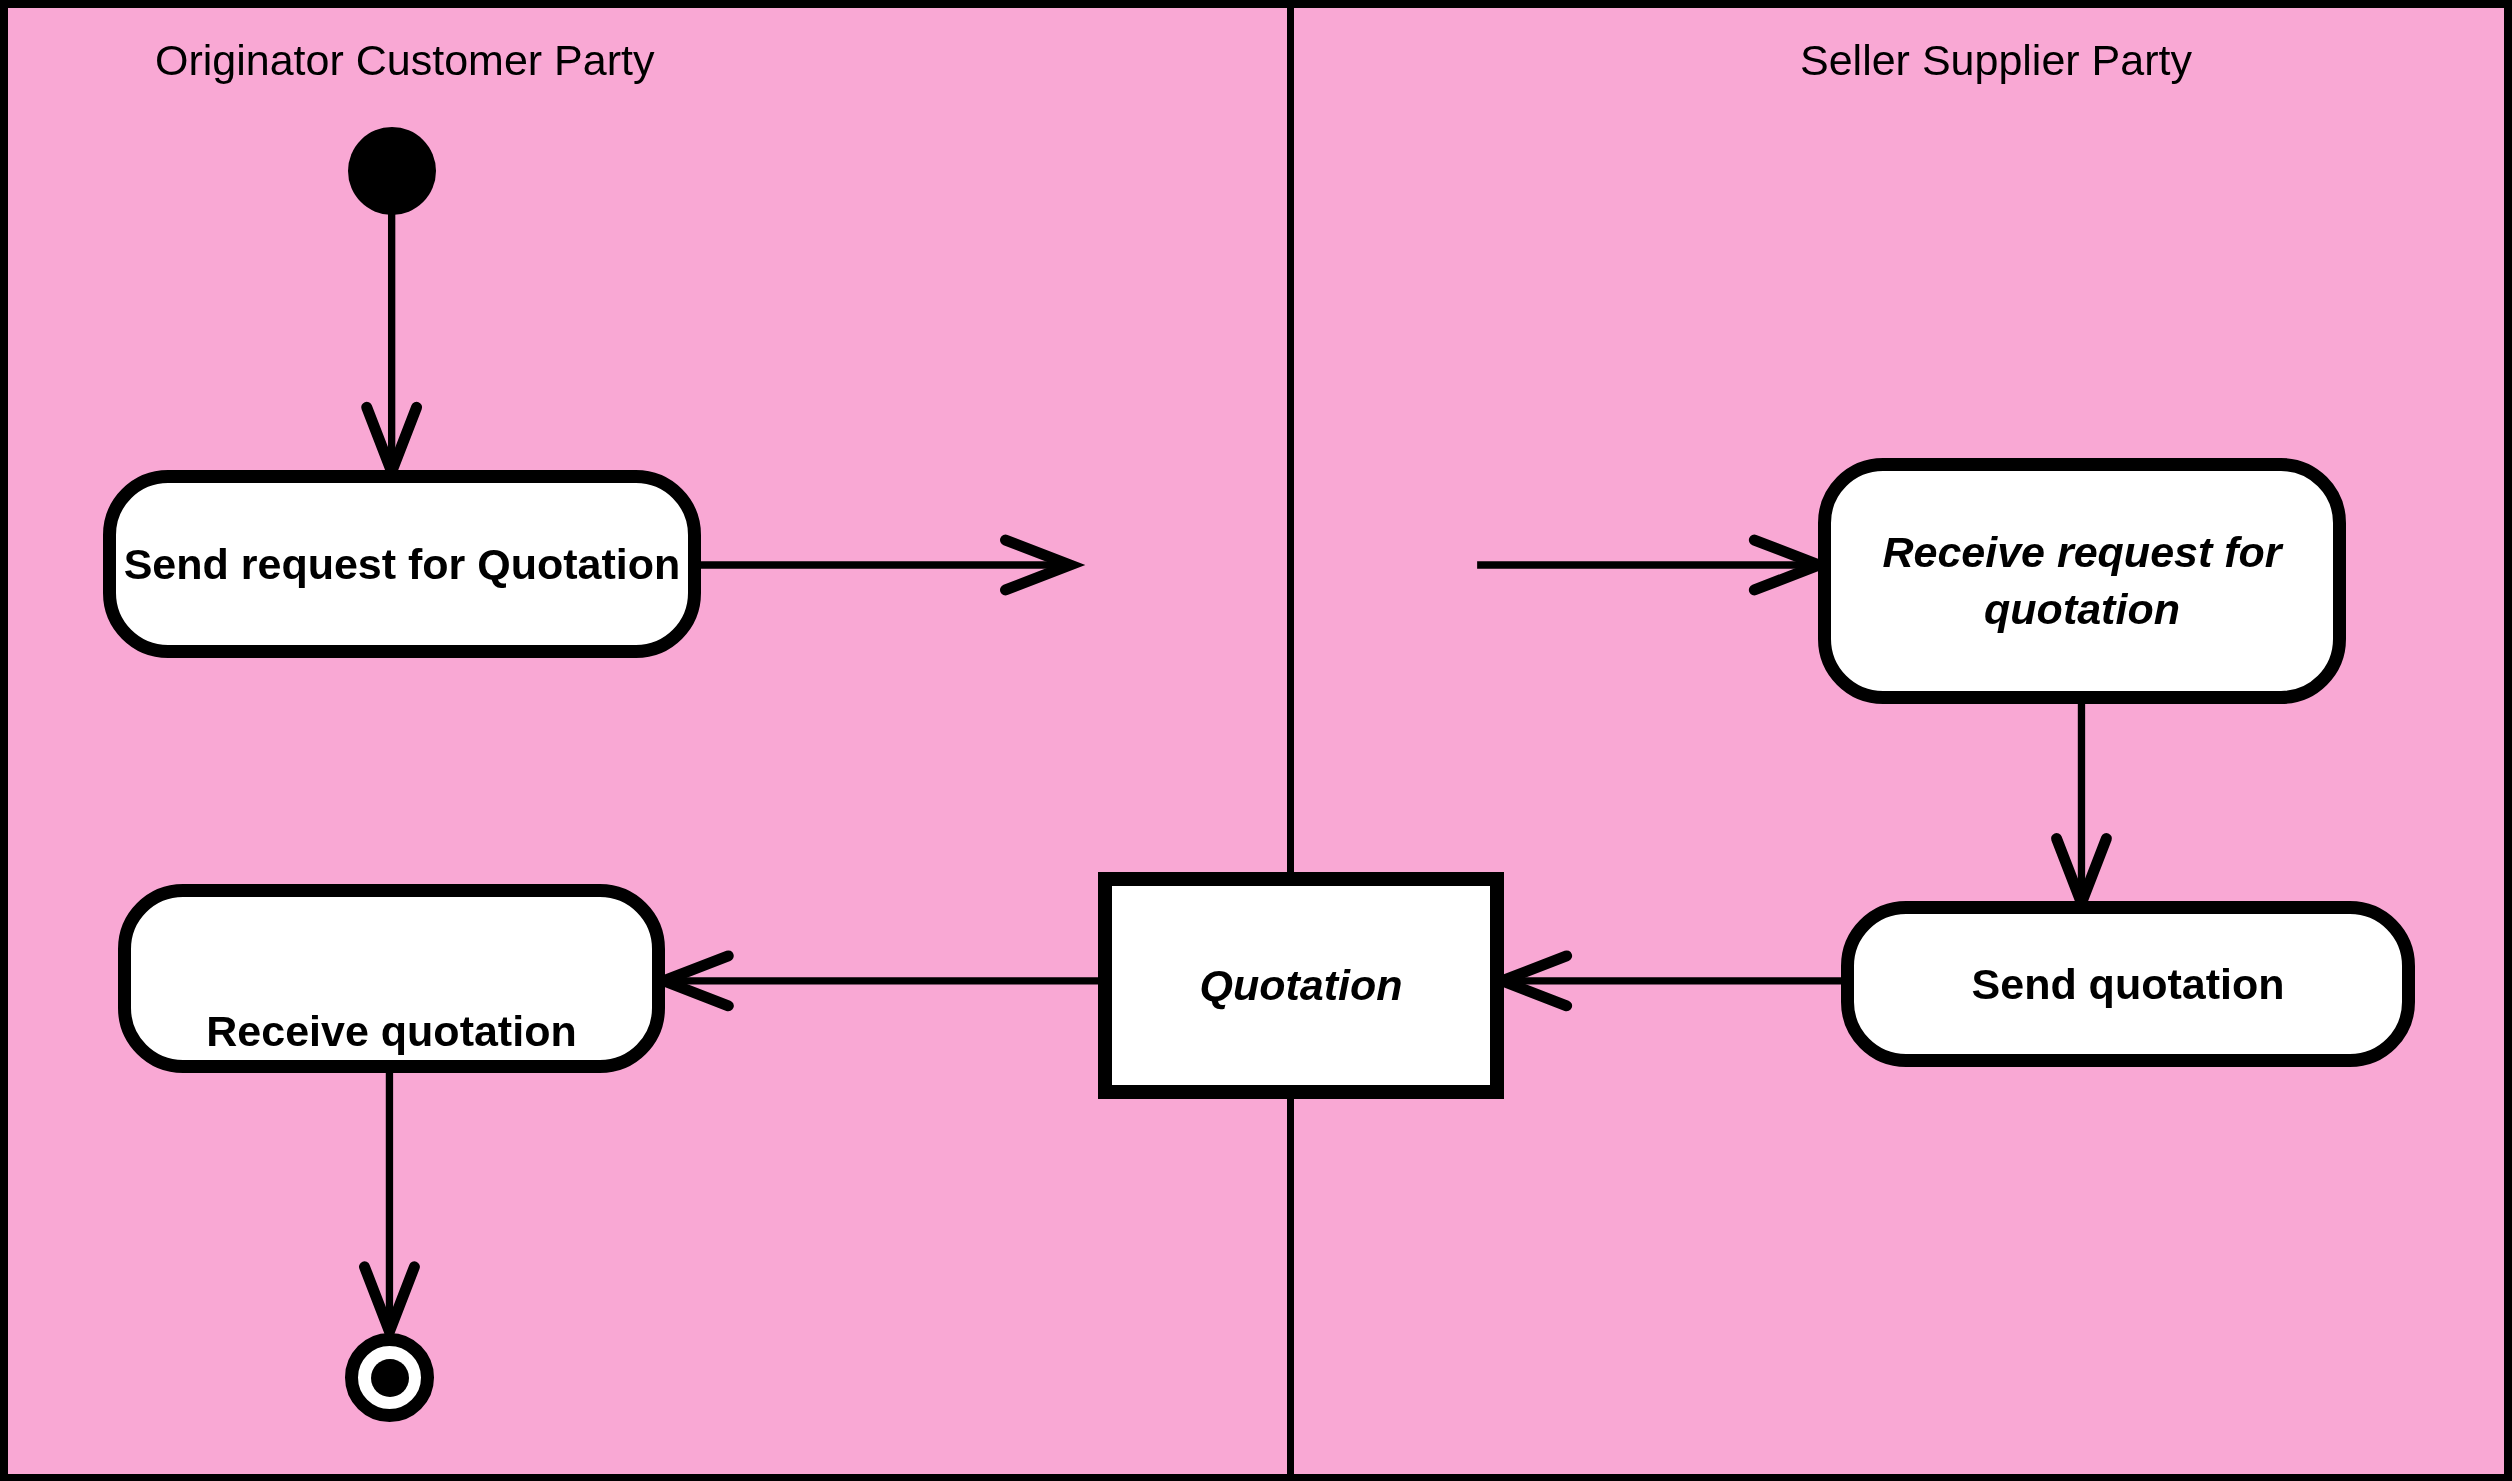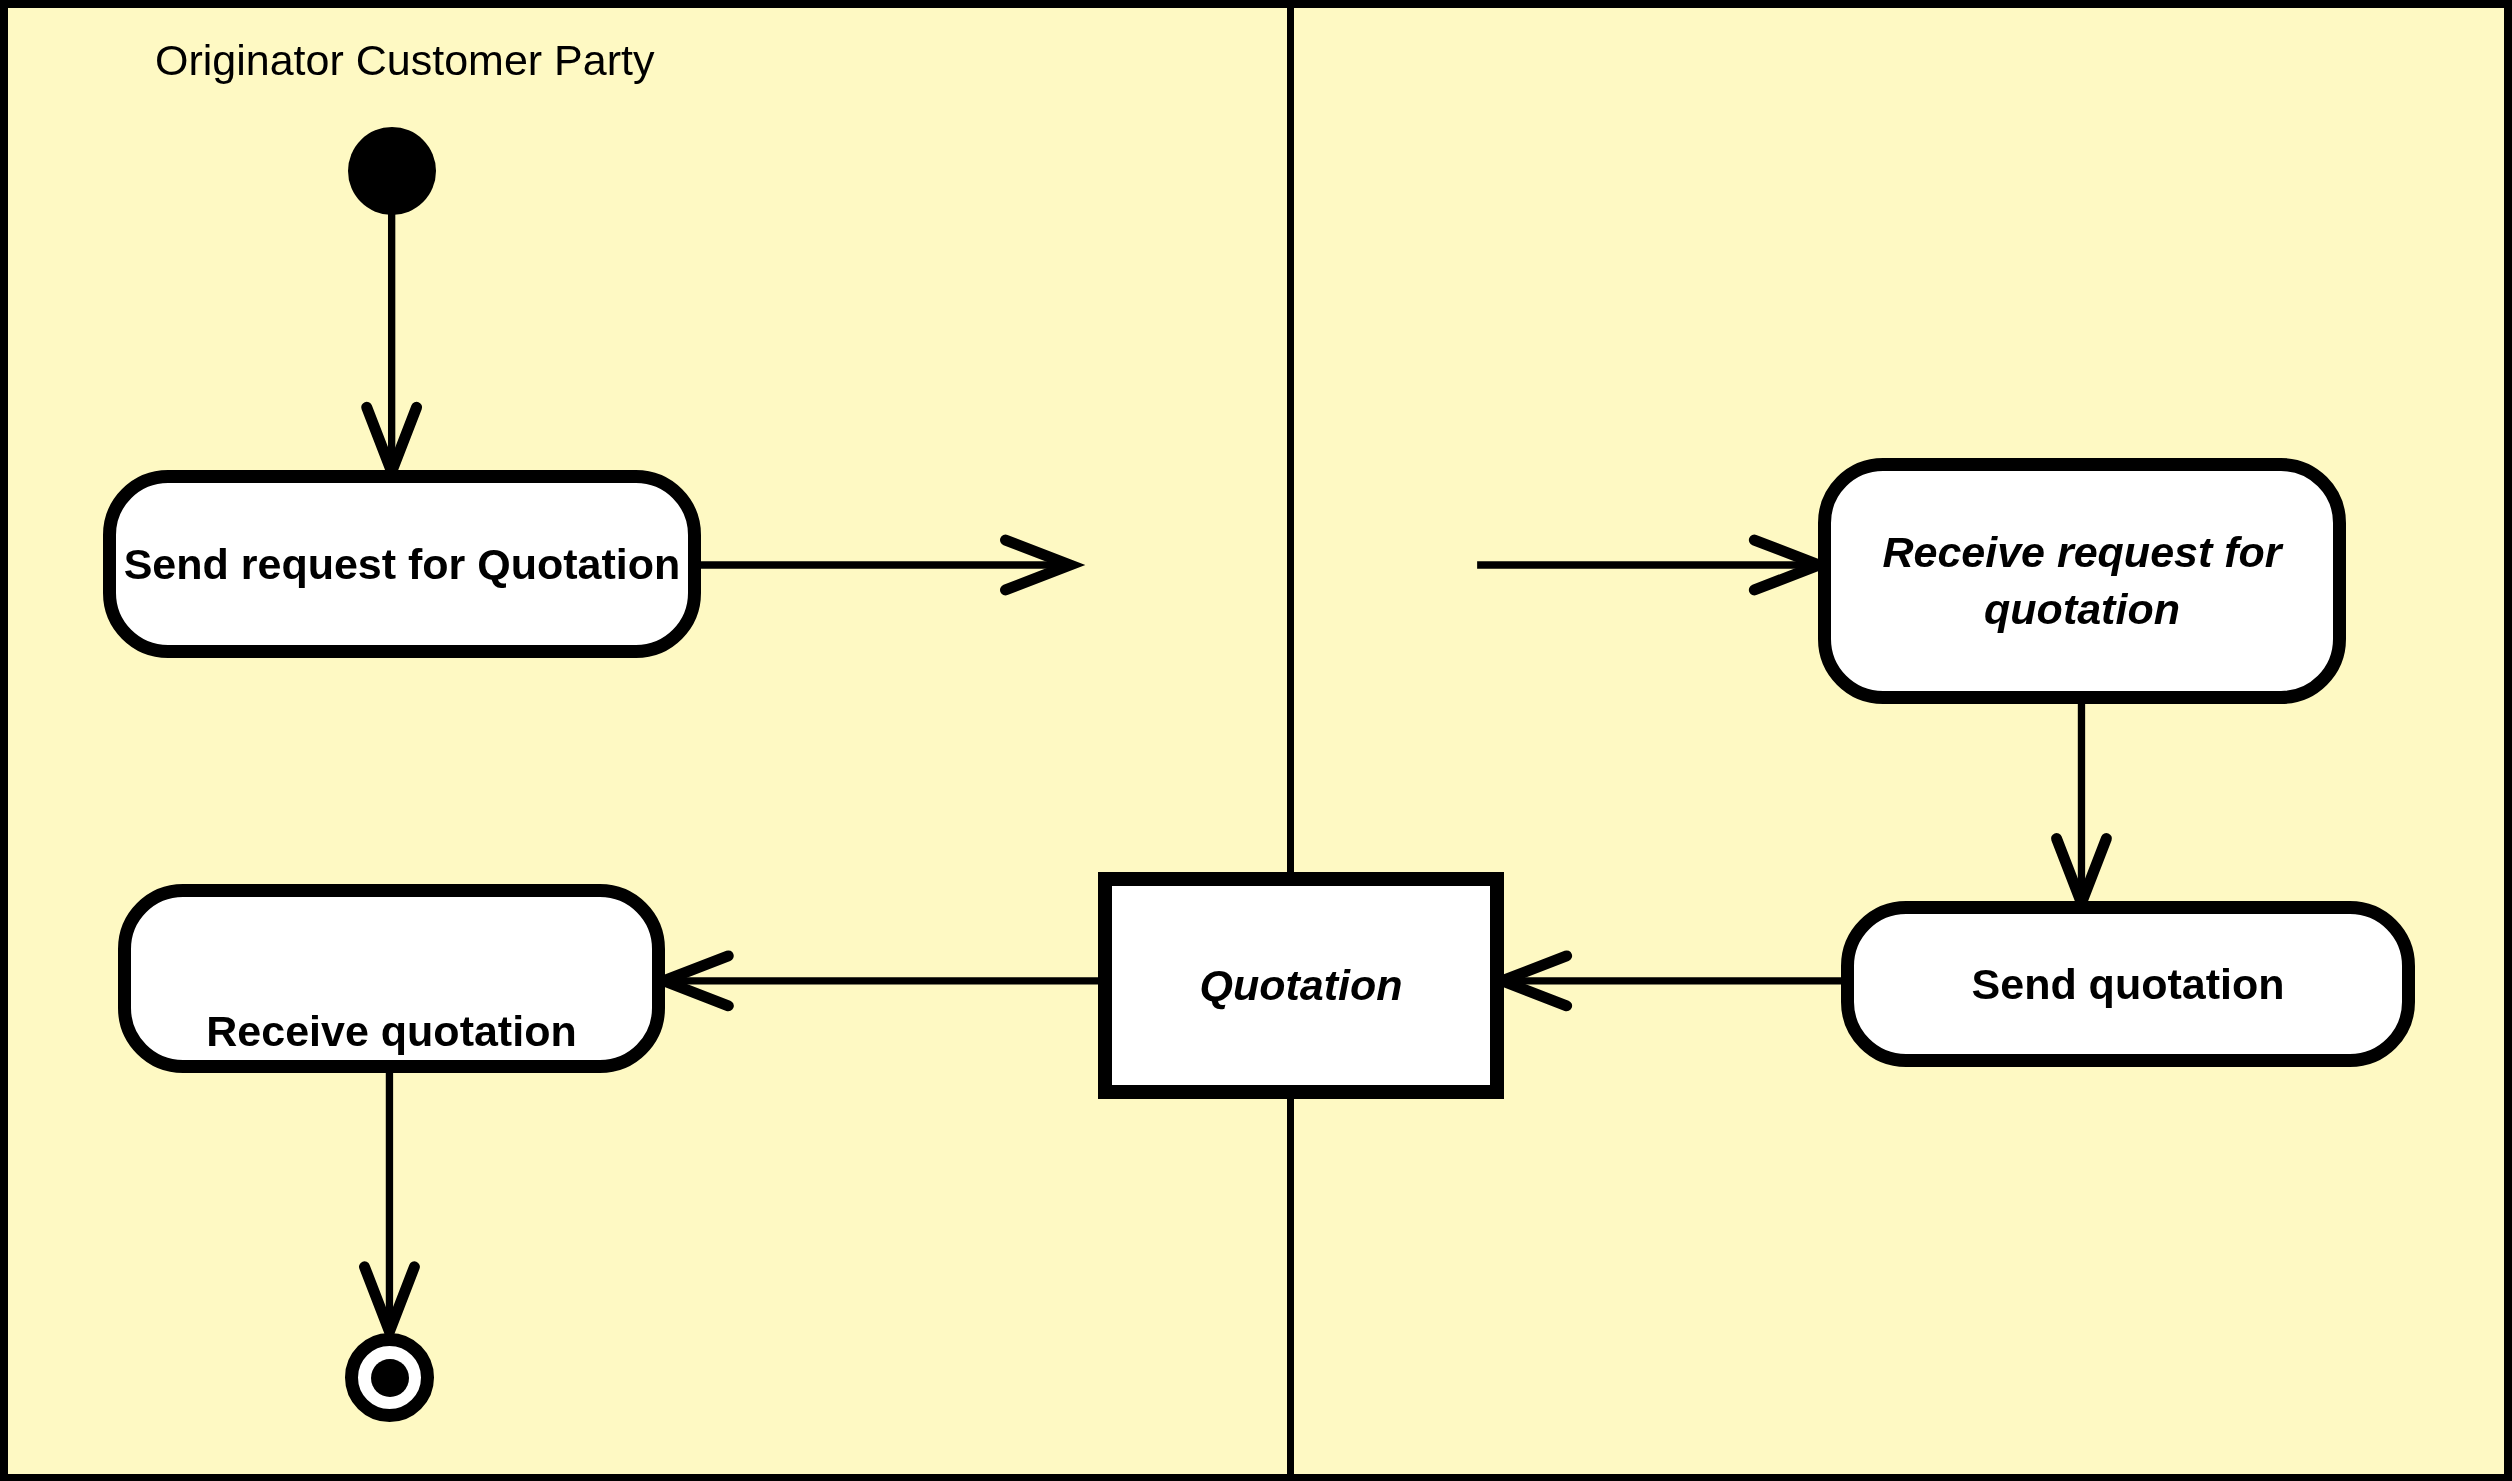--- a/index.html
+++ b/index.html
@@ -1,20 +1,20 @@
 <!DOCTYPE html>
 <html style="font-size:11.7px"><head>
 <meta charset="utf-8">
 <style>
   html, body { margin: 0; padding: 0; background: #ffffff; }
   .canvas {
     position: relative;
     width: 2512px;
     height: 1482px;
-    background: #fef9c3;
+    background: #f9a8d4;
     font-family: "Liberation Sans", sans-serif;
     color: #000000;
     overflow: hidden;
   }
   .frame {
     position: absolute; inset: 0;
     border: 8.8px solid #000000;
     box-sizing: border-box;
     z-index: 4;
     pointer-events: none;
@@ -103,20 +103,21 @@
 </style>
 </head>
 <body>
 
 <div class="canvas">
 
   <div class="divider"></div>
 
   <div class="lane-title lane-title--left">Originator Customer Party</div>
 
+  <div class="lane-title lane-title--right">Seller Supplier Party</div>
 
   <svg class="edges" width="2512" height="1482" viewBox="0 0 3425 2020" fill="none" stroke="#000000">
 
     <g>
       <line x1="534" y1="290" x2="534" y2="640" stroke-width="10"></line>
       <polyline points="500,555 534,643 568,555" stroke-width="15" stroke-linecap="round"></polyline>
     </g>
 
     <g>
       <line x1="955" y1="770" x2="1455" y2="770" stroke-width="10"></line>

